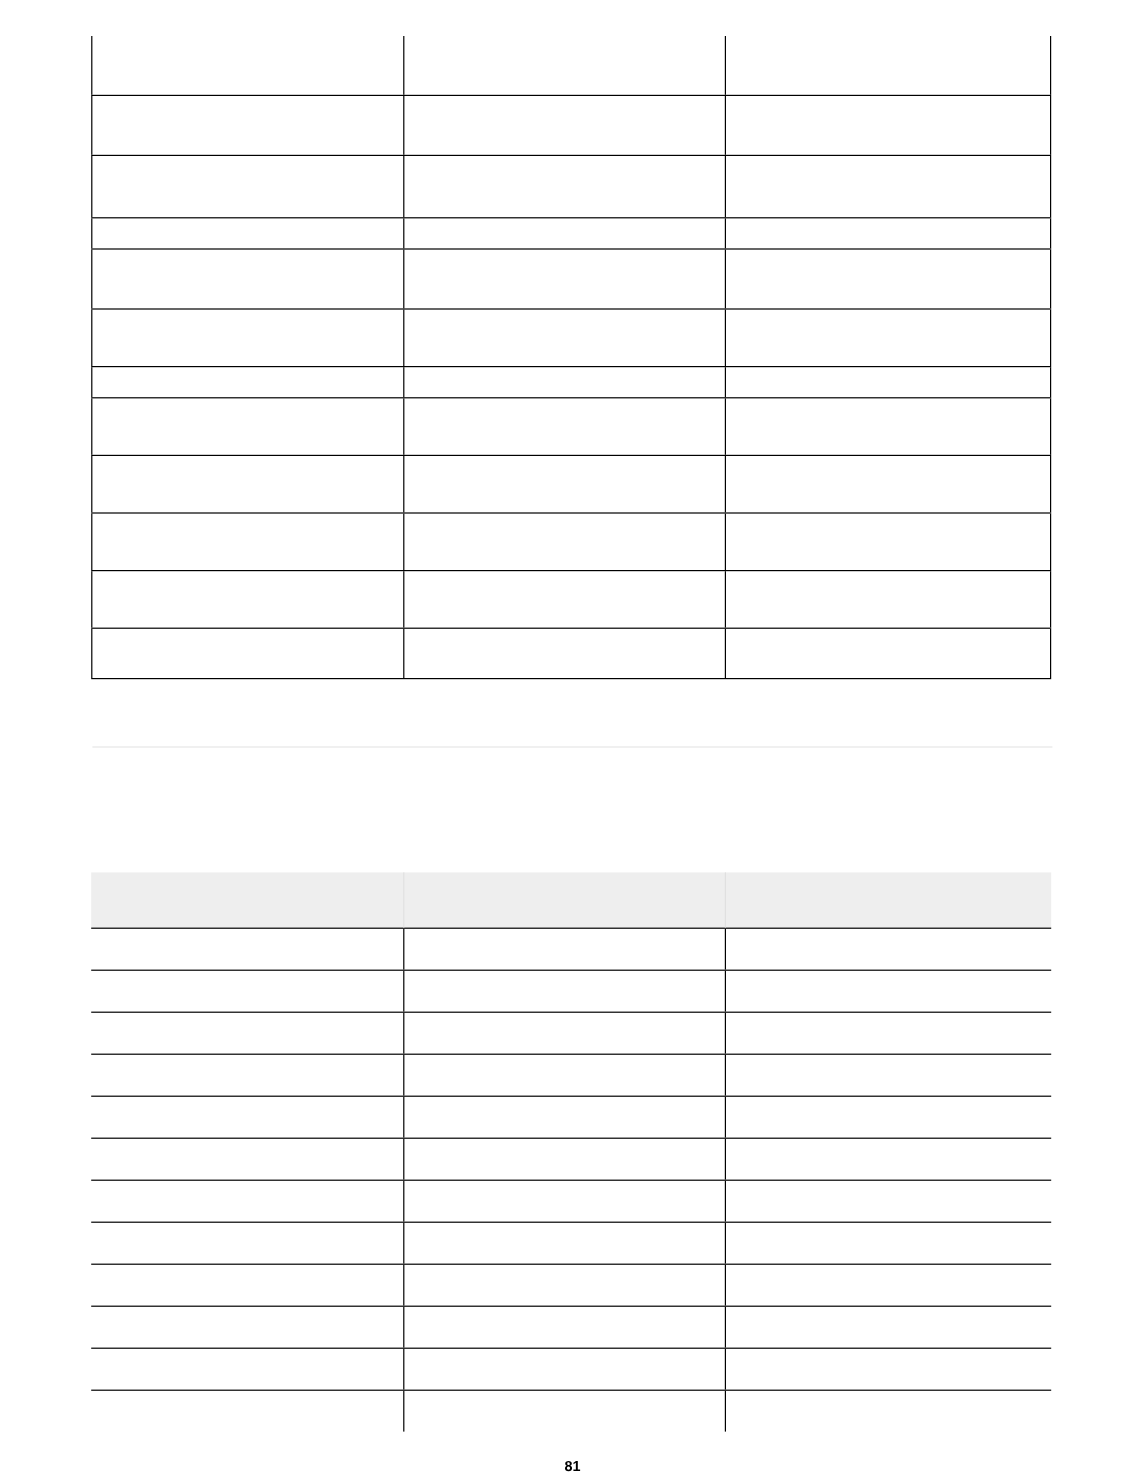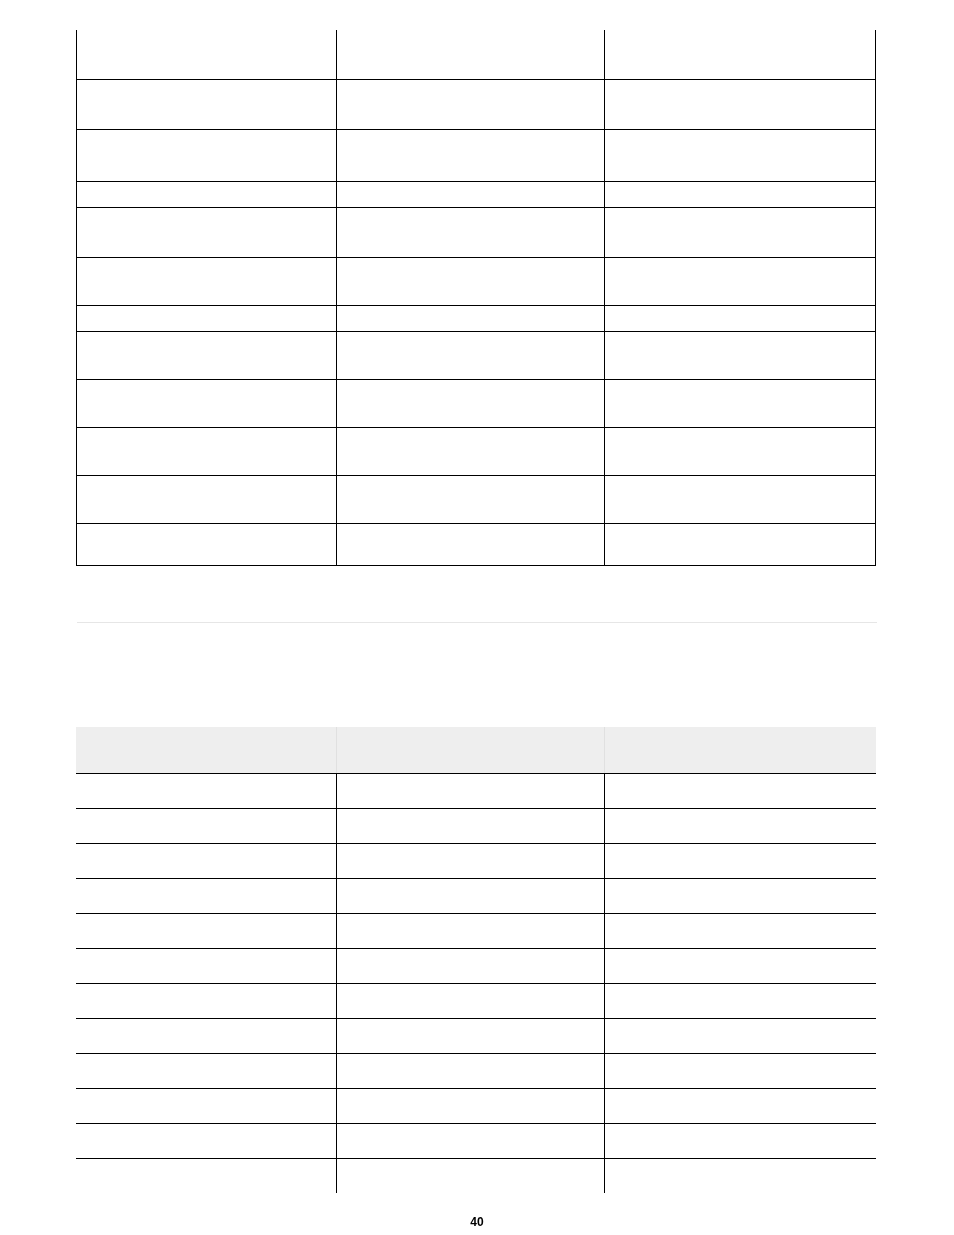--- a/index.html
+++ b/index.html
@@ -237,14 +237,14 @@
         <div class="cell c2"></div>
         <div class="cell c3"></div>
       </div>
       <div class="row last">
         <div class="cell c1"></div>
         <div class="cell c2"></div>
         <div class="cell c3"></div>
       </div>
     </div>
 
-  <div class="page-number">40</div>
+  <div class="page-number">81</div>
 </div>
 
 </body></html>

